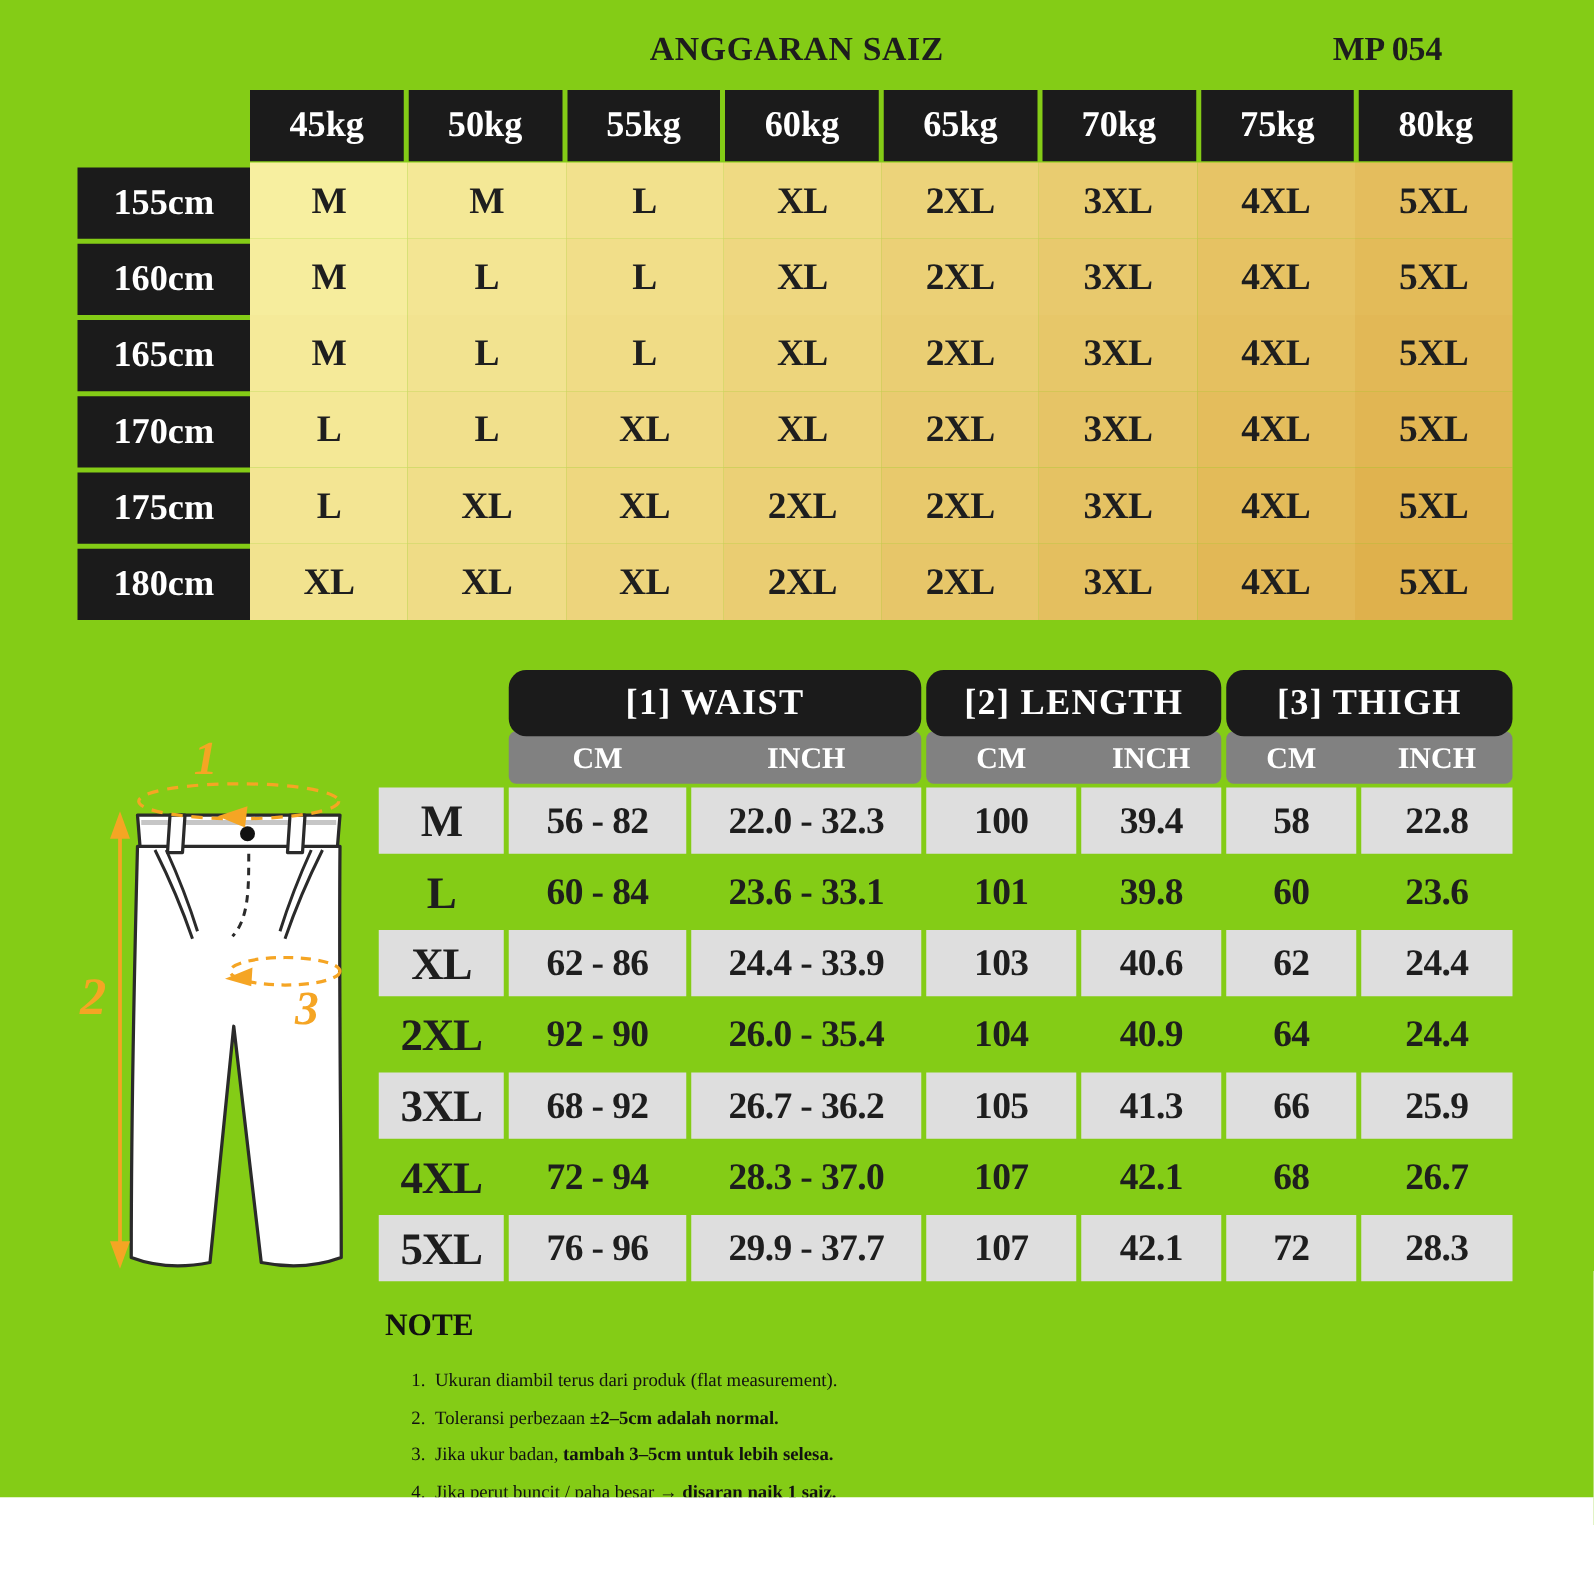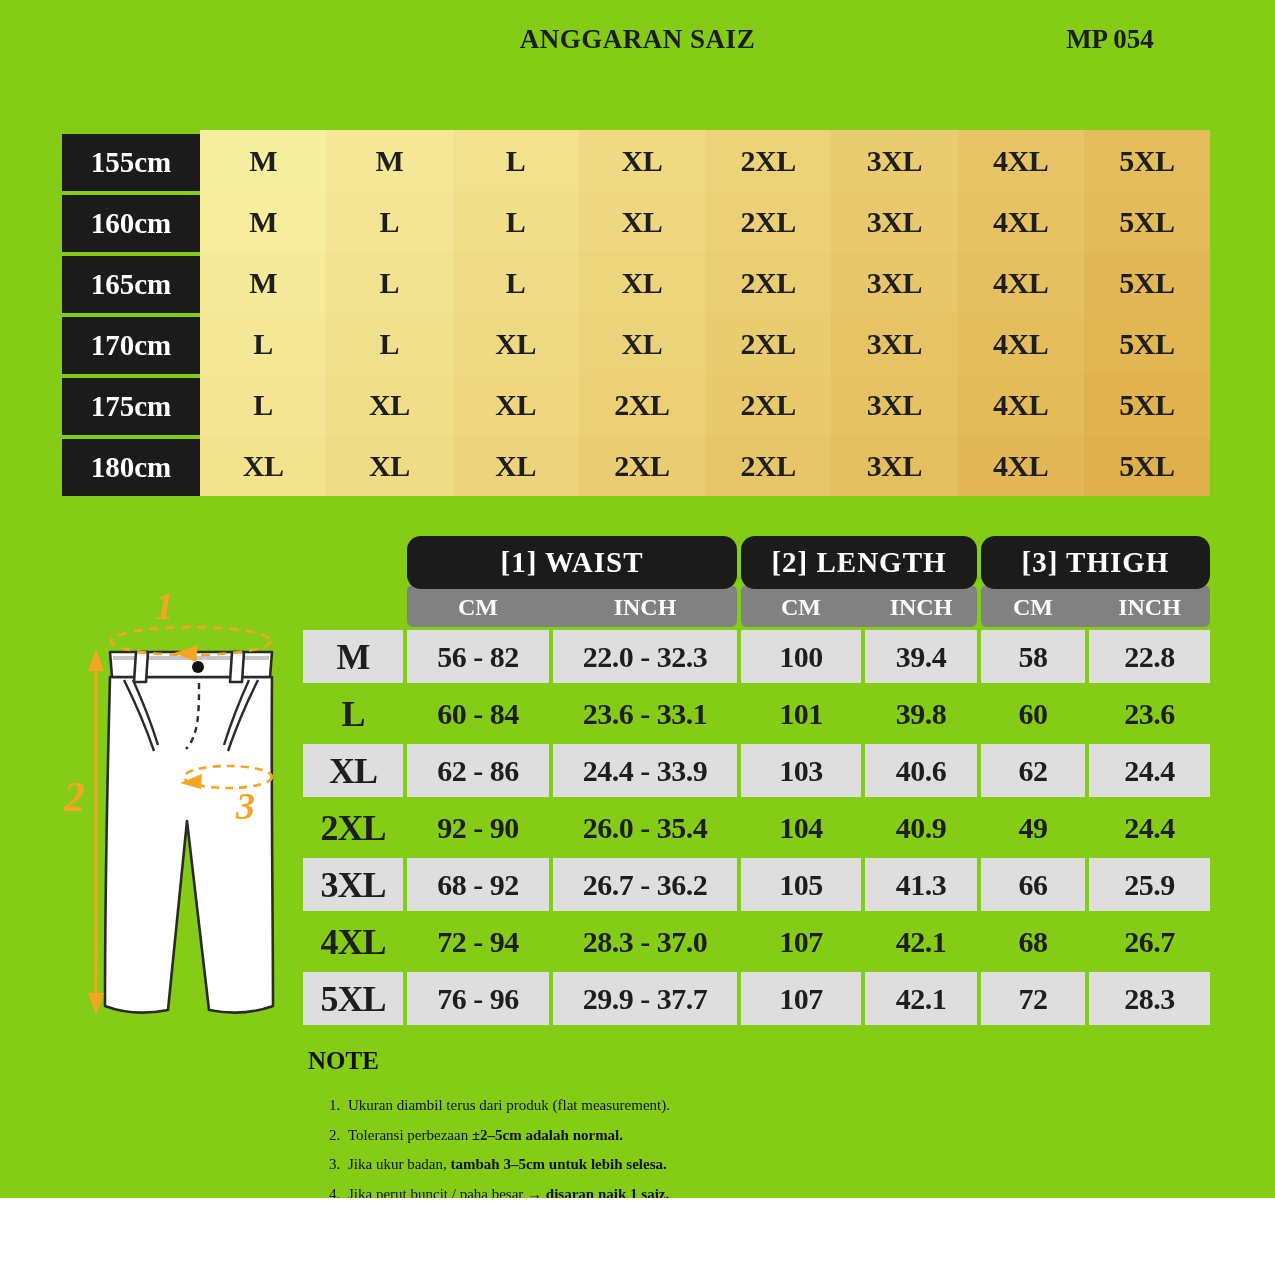--- a/index.html
+++ b/index.html
@@ -59,20 +59,30 @@
   .notes .b{font-weight:bold;}
 </style>
 </head>
 <body>
 
 <div id="canvas">
 
   <div class="title">ANGGARAN SAIZ</div>
   <div class="code">MP 054</div>
 
+  <div class="weight-header">
+      <div class="wh-cell">45kg</div>
+      <div class="wh-cell">50kg</div>
+      <div class="wh-cell">55kg</div>
+      <div class="wh-cell">60kg</div>
+      <div class="wh-cell">65kg</div>
+      <div class="wh-cell">70kg</div>
+      <div class="wh-cell">75kg</div>
+      <div class="wh-cell">80kg</div>
+    </div>
   <div class="height-col">
       <div class="h-cell">155cm</div>
       <div class="h-cell">160cm</div>
       <div class="h-cell">165cm</div>
       <div class="h-cell">170cm</div>
       <div class="h-cell">175cm</div>
       <div class="h-cell">180cm</div>
     </div>
   <div class="matrix">
       <div class="mx-cell" style="background: rgb(247, 239, 160);">M</div>
@@ -169,21 +179,21 @@
         <div>40.6</div>
         <div>62</div>
         <div>24.4</div>
       </div>
       <div class="m-row">
         <div class="size">2XL</div>
         <div>92 - 90</div>
         <div>26.0 - 35.4</div>
         <div>104</div>
         <div>40.9</div>
-        <div>49</div>
+        <div>64</div>
         <div>24.4</div>
       </div>
       <div class="m-row stripe">
         <div class="size">3XL</div>
         <div>68 - 92</div>
         <div>26.7 - 36.2</div>
         <div>105</div>
         <div>41.3</div>
         <div>66</div>
         <div>25.9</div>

